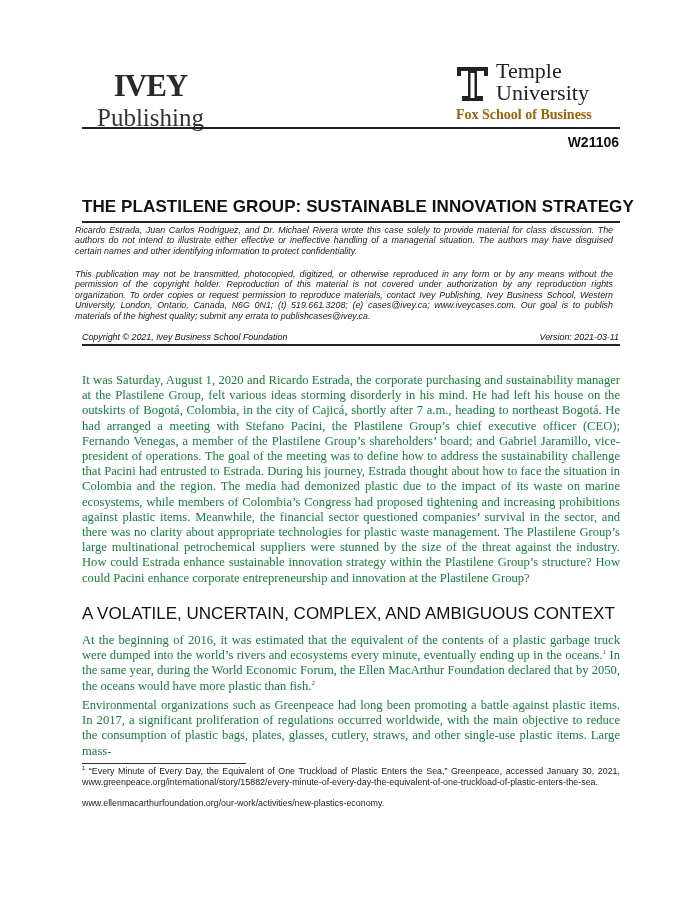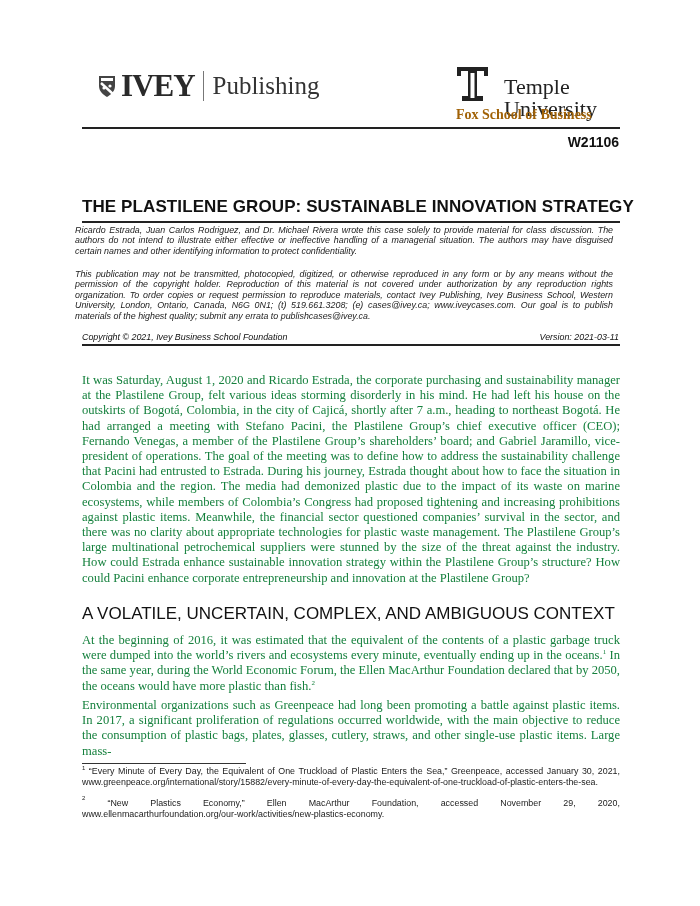--- a/index.html
+++ b/index.html
@@ -1,29 +1,29 @@
 <!DOCTYPE html>
 <html><head>
 <meta charset="utf-8">
 <style>
   html, body { margin:0; padding:0; background:#fff; }
   body { width:700px; height:906px; position:relative; overflow:hidden; color:#111; }
-  .abs { position:absolute; }
+  .abs { position:absolute;flex-direction:column; }
   .sans { font-family:"Liberation Sans", sans-serif; }
 
   
   #ivey { left:97px; top:68px; height:36px; display:flex; align-items:center; }
   #ivey .crest { width:20px; height:24px; margin-right:4px; }
   #ivey .word { font-family:"Liberation Serif", serif; font-size:31px; font-weight:bold; letter-spacing:-1px; color:#2a2a2a; }
   #ivey .sep { width:1px; height:30px; background:#777; margin:0 9px 0 8px; }
   #ivey .pub { font-family:Liberation Serif, serif; font-size:25px; color:#333; }
 
   #temple { left:456px; top:62px; }
   #temple .tmark { position:absolute; left:0; top:4px; width:33px; height:36px; }
-  #temple .name { position:absolute; left:48px; top:-2px; font-family:"Liberation Serif", serif; font-size:22px; line-height:22px; color:#222; white-space:nowrap;margin-top:16px; }
+  #temple .name { position:absolute; left:40px; top:-2px; font-family:"Liberation Serif", serif; font-size:22px; line-height:22px; color:#222; white-space:nowrap; }
   #temple .fox { position:absolute; left:0; top:45px; font-family:"Liberation Serif", serif; font-size:14px; font-weight:bold; color:#a16207; white-space:nowrap; }
 
   .rule { position:absolute; left:82px; width:538px; background:#222; }
 
   #caseno { right:81px; top:134px; font-size:14px; font-weight:bold; }
   #title { left:82px; top:178px; font-size:17px; font-weight:bold; letter-spacing:0.1px; white-space:nowrap;margin-top:19px; }
 
   .ital { font-family:"Liberation Sans", sans-serif; font-style:italic; font-size:8.9px; line-height:10.4px; text-align:justify; left:75px; width:538px; color:#222; }
   #copyright { left:82px; top:332px; font-size:8.9px; font-style:italic; }
   #version { right:81px; top:332px; font-size:8.9px; font-style:italic;text-align:right; }
@@ -86,27 +86,14 @@
 
 <div class="abs body" style="top:633px;"><span>At the beginning of 2016, it was estimated that the equivalent of the contents of a plastic garbage truck were dumped into the world’s rivers and ecosystems every minute, eventually ending up in the oceans.</span><sup>1</sup><span> In the same year, during the World Economic Forum, the Ellen MacArthur Foundation declared that by 2050, the oceans would have more plastic than fish.</span><sup>2</sup></div>
 
 <div class="abs body" style="top:698px;">Environmental organizations such as Greenpeace had long been promoting a battle against plastic items. In 2017, a significant proliferation of regulations occurred worldwide, with the main objective to reduce the consumption of plastic bags, plates, glasses, cutlery, straws, and other single-use plastic items. Large mass-</div>
 
 <div id="fn-rule" class="abs"></div>
 
 <div class="abs fn" style="top:766px;"><sup>1</sup><span> “Every Minute of Every Day, the Equivalent of One Truckload of Plastic Enters the Sea,” Greenpeace, accessed January 30, 2021, www.greenpeace.org/international/story/15882/every-minute-of-every-day-the-equivalent-of-one-truckload-of-plastic-enters-the-sea.</span></div>
 
 <div class="abs fn" style="top:798px;">
-  <div class="spread">
-    <sup>2</sup>
-    <span>“New</span>
-    <span>Plastics</span>
-    <span>Economy,”</span>
-    <span>Ellen</span>
-    <span>MacArthur</span>
-    <span>Foundation,</span>
-    <span>accessed</span>
-    <span>November</span>
-    <span>29,</span>
-    <span>2020,</span>
-  </div>
   <div>www.ellenmacarthurfoundation.org/our-work/activities/new-plastics-economy.</div>
 </div>
 
 </body></html>

